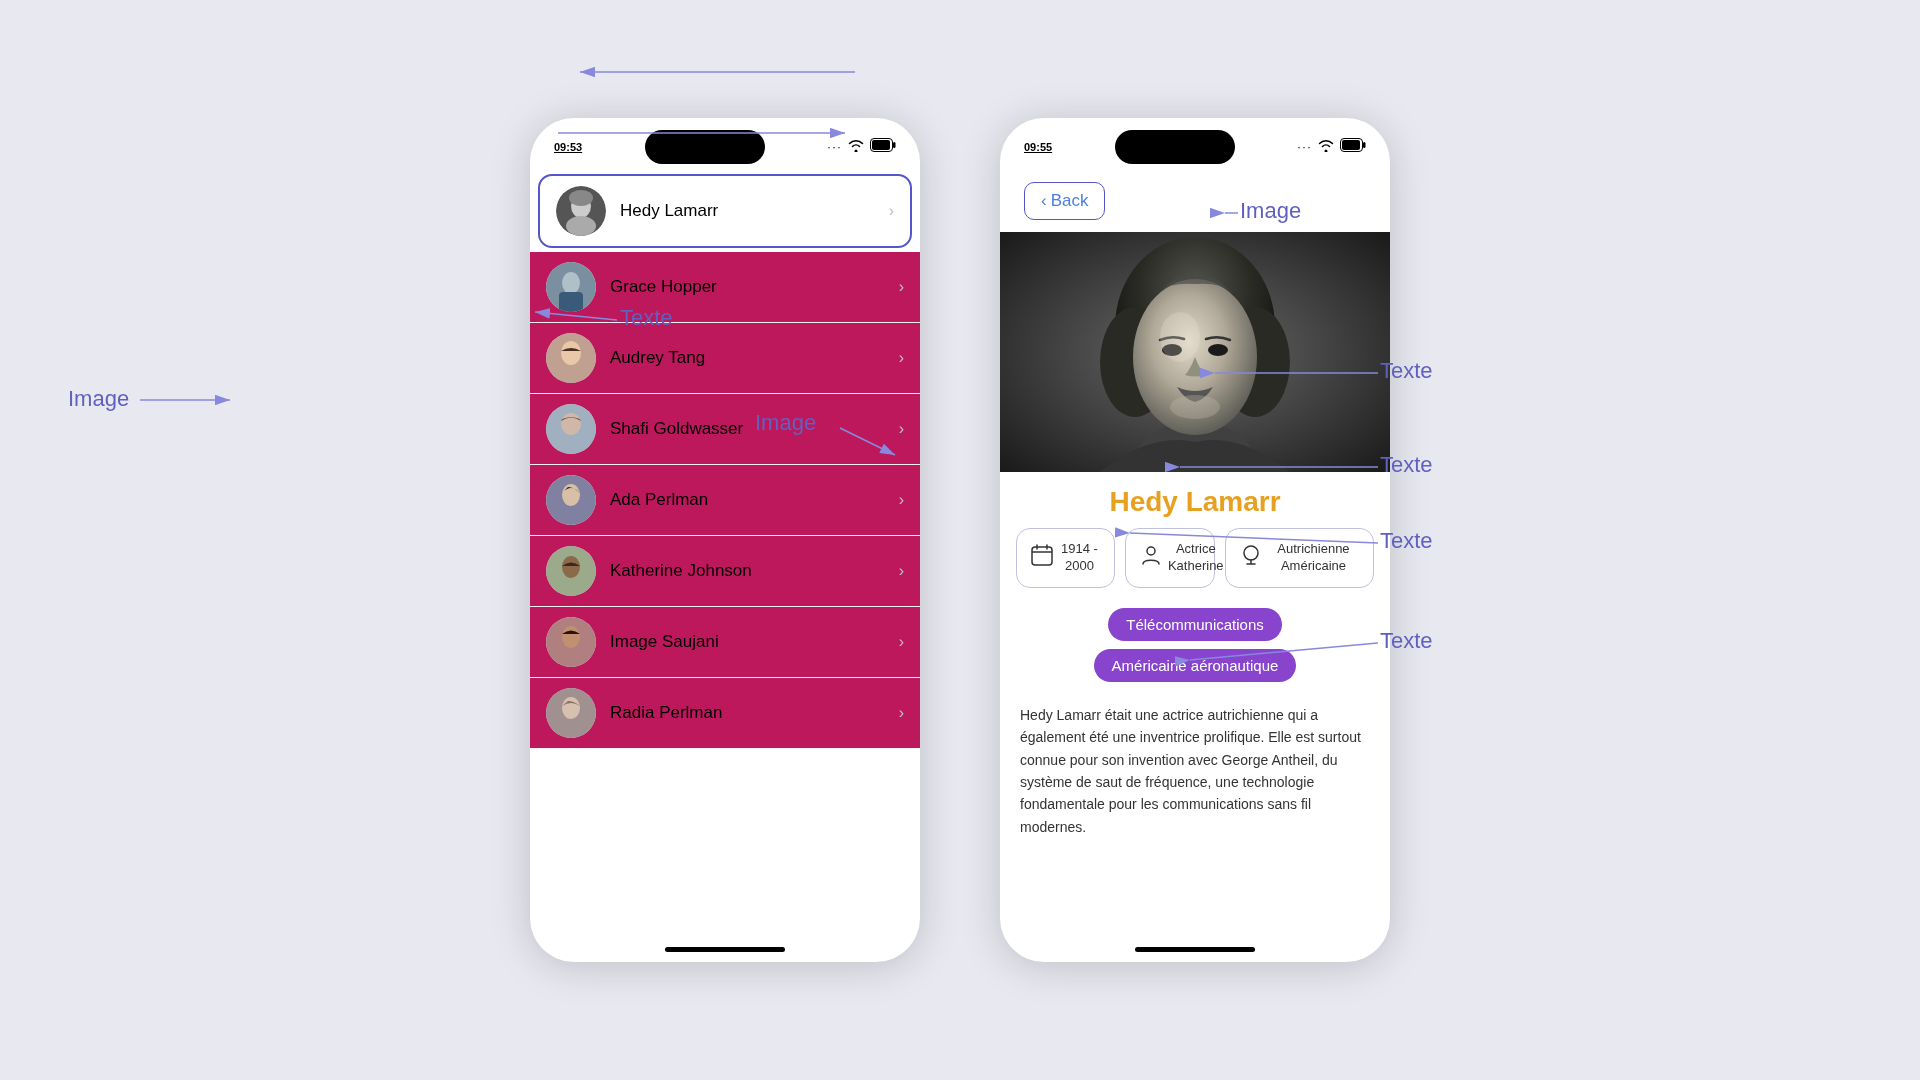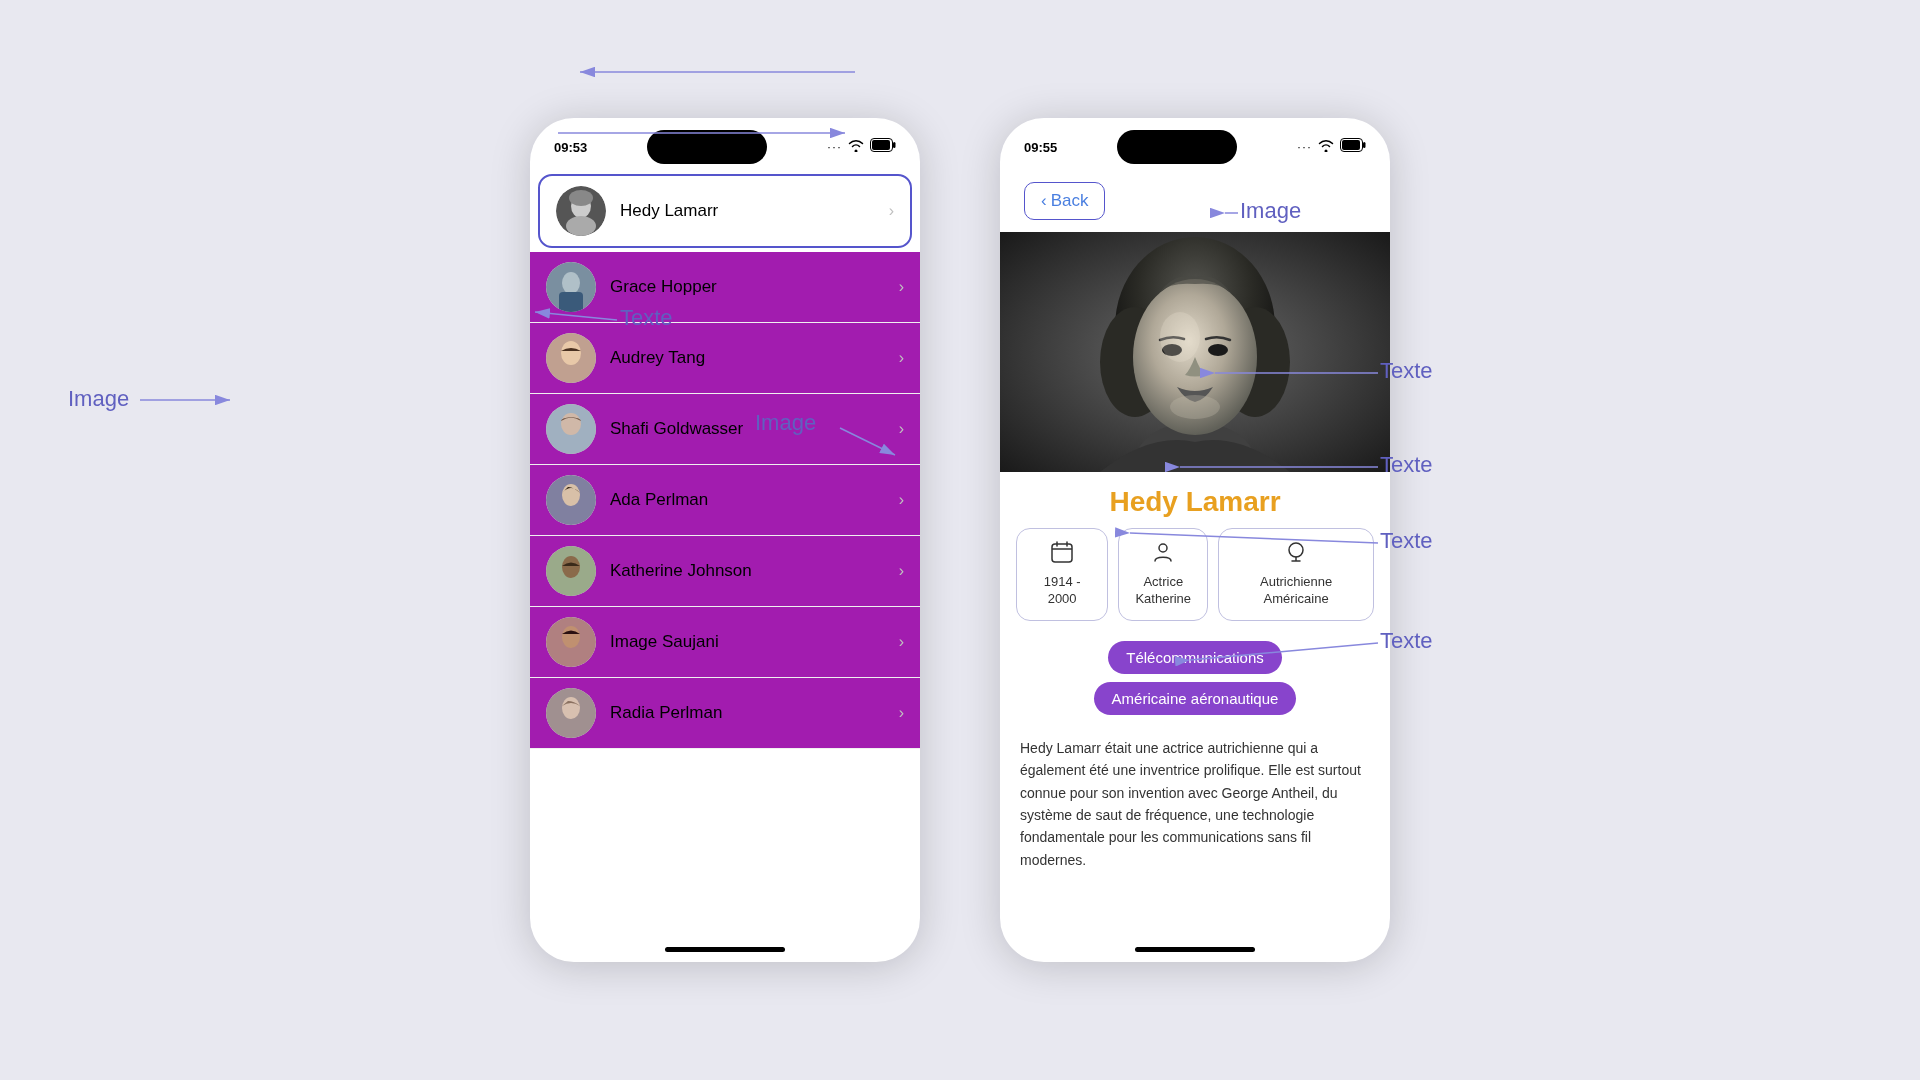--- a/index.html
+++ b/index.html
@@ -31,23 +31,24 @@
 
     
     .status-bar {
       display: flex;
       align-items: center;
       justify-content: space-between;
       padding: 12px 24px 6px;
       flex-shrink: 0;
     }
     .status-time {
-      font-size: 13px;
+      font-size: 11px;
       font-weight: 600;
       color: #000;
+      text-decoration: underline;
     }
     .dynamic-island {
       background: #000;
       border-radius: 20px;
       width: 120px;
       height: 34px;
     }
 
     
     .list-content {
@@ -56,21 +57,21 @@
       padding: 0;
     }
 
     .list-item {
       display: flex;
       align-items: center;
       padding: 10px 16px;
       border-bottom: 1px solid #f0f0f0;
       cursor: pointer;
       position: relative;
-      background: #a21caf;
+      background: #be185d;
     }
     .list-item.selected {
       background: #fff;
       border: 2px solid #5555cc;
       border-radius: 14px;
       margin: 4px 8px;
     }
     .list-item .avatar {
       width: 50px;
       height: 50px;
@@ -172,21 +173,20 @@
       justify-content: center;
       gap: 10px;
       padding: 0 16px 12px;
     }
 
     .info-card {
       border: 1.5px solid #c0c0e0;
       border-radius: 14px;
       padding: 12px 14px;
       display: flex;
-      flex-direction: column;
       align-items: center;
       gap: 6px;
       min-width: 90px;
     }
     .info-card .card-icon {
       font-size: 20px;
       color: #333;
     }
     .info-card .card-text {
       font-size: 13px;

